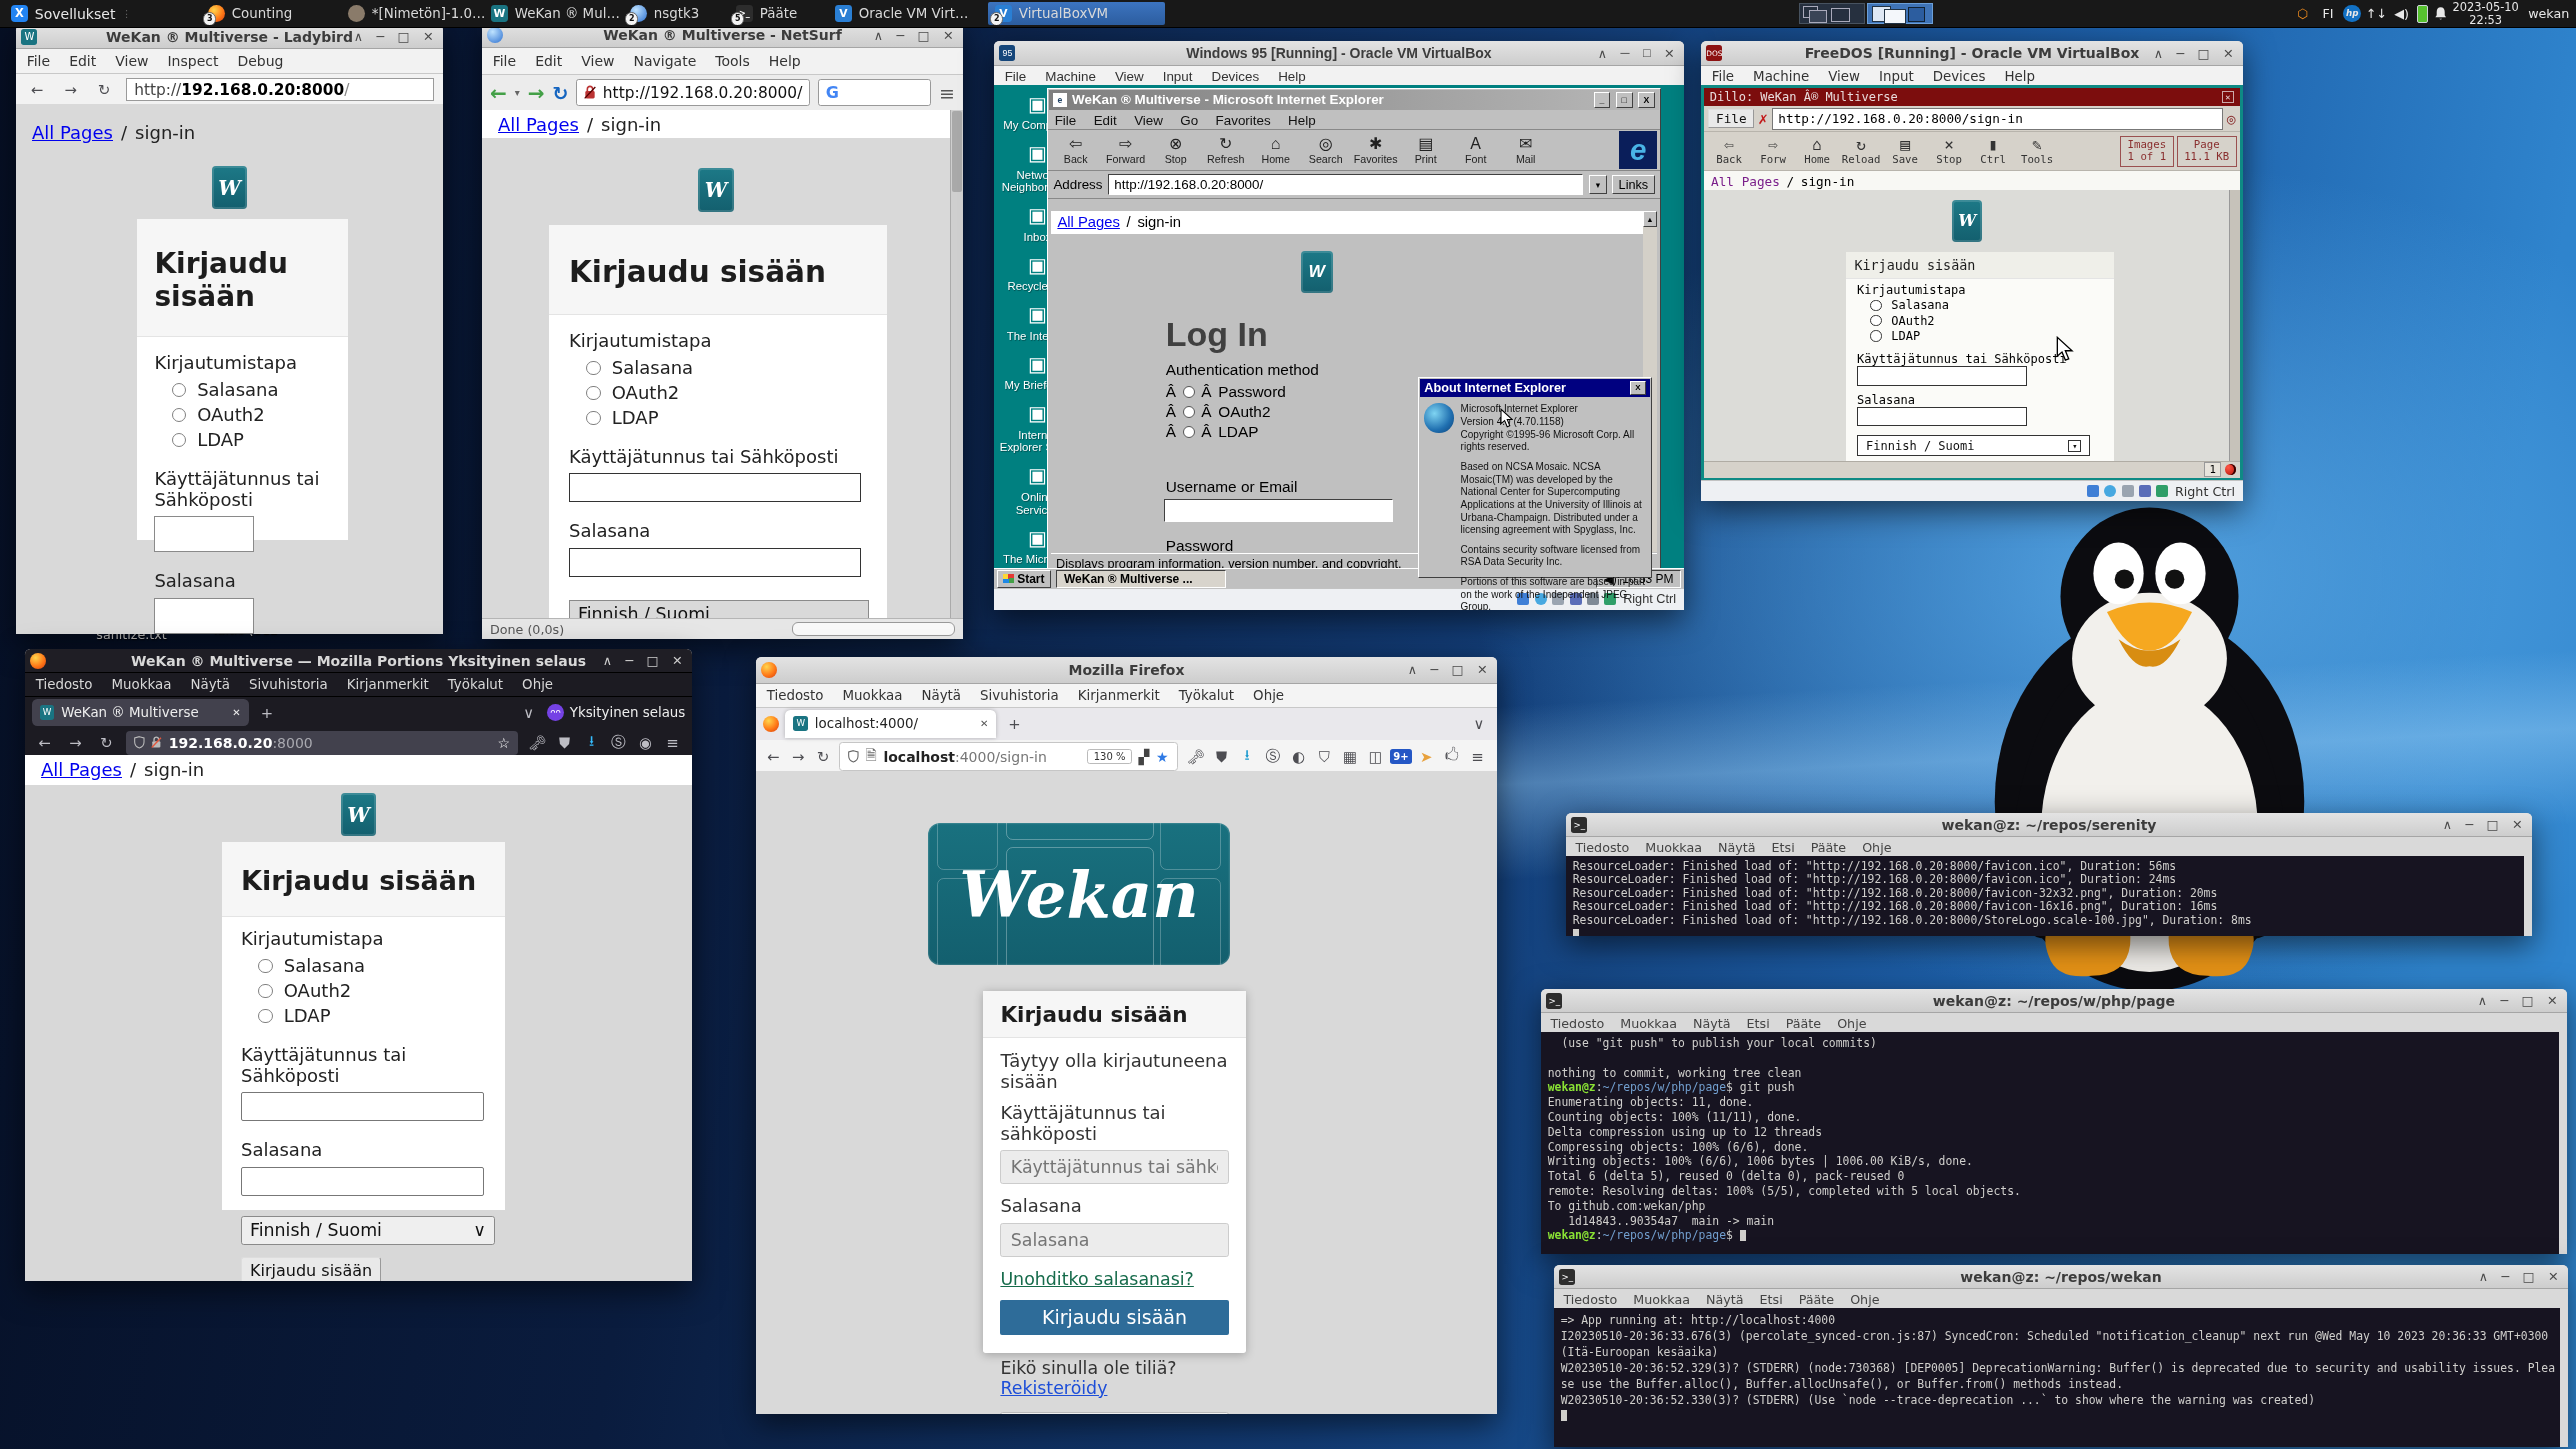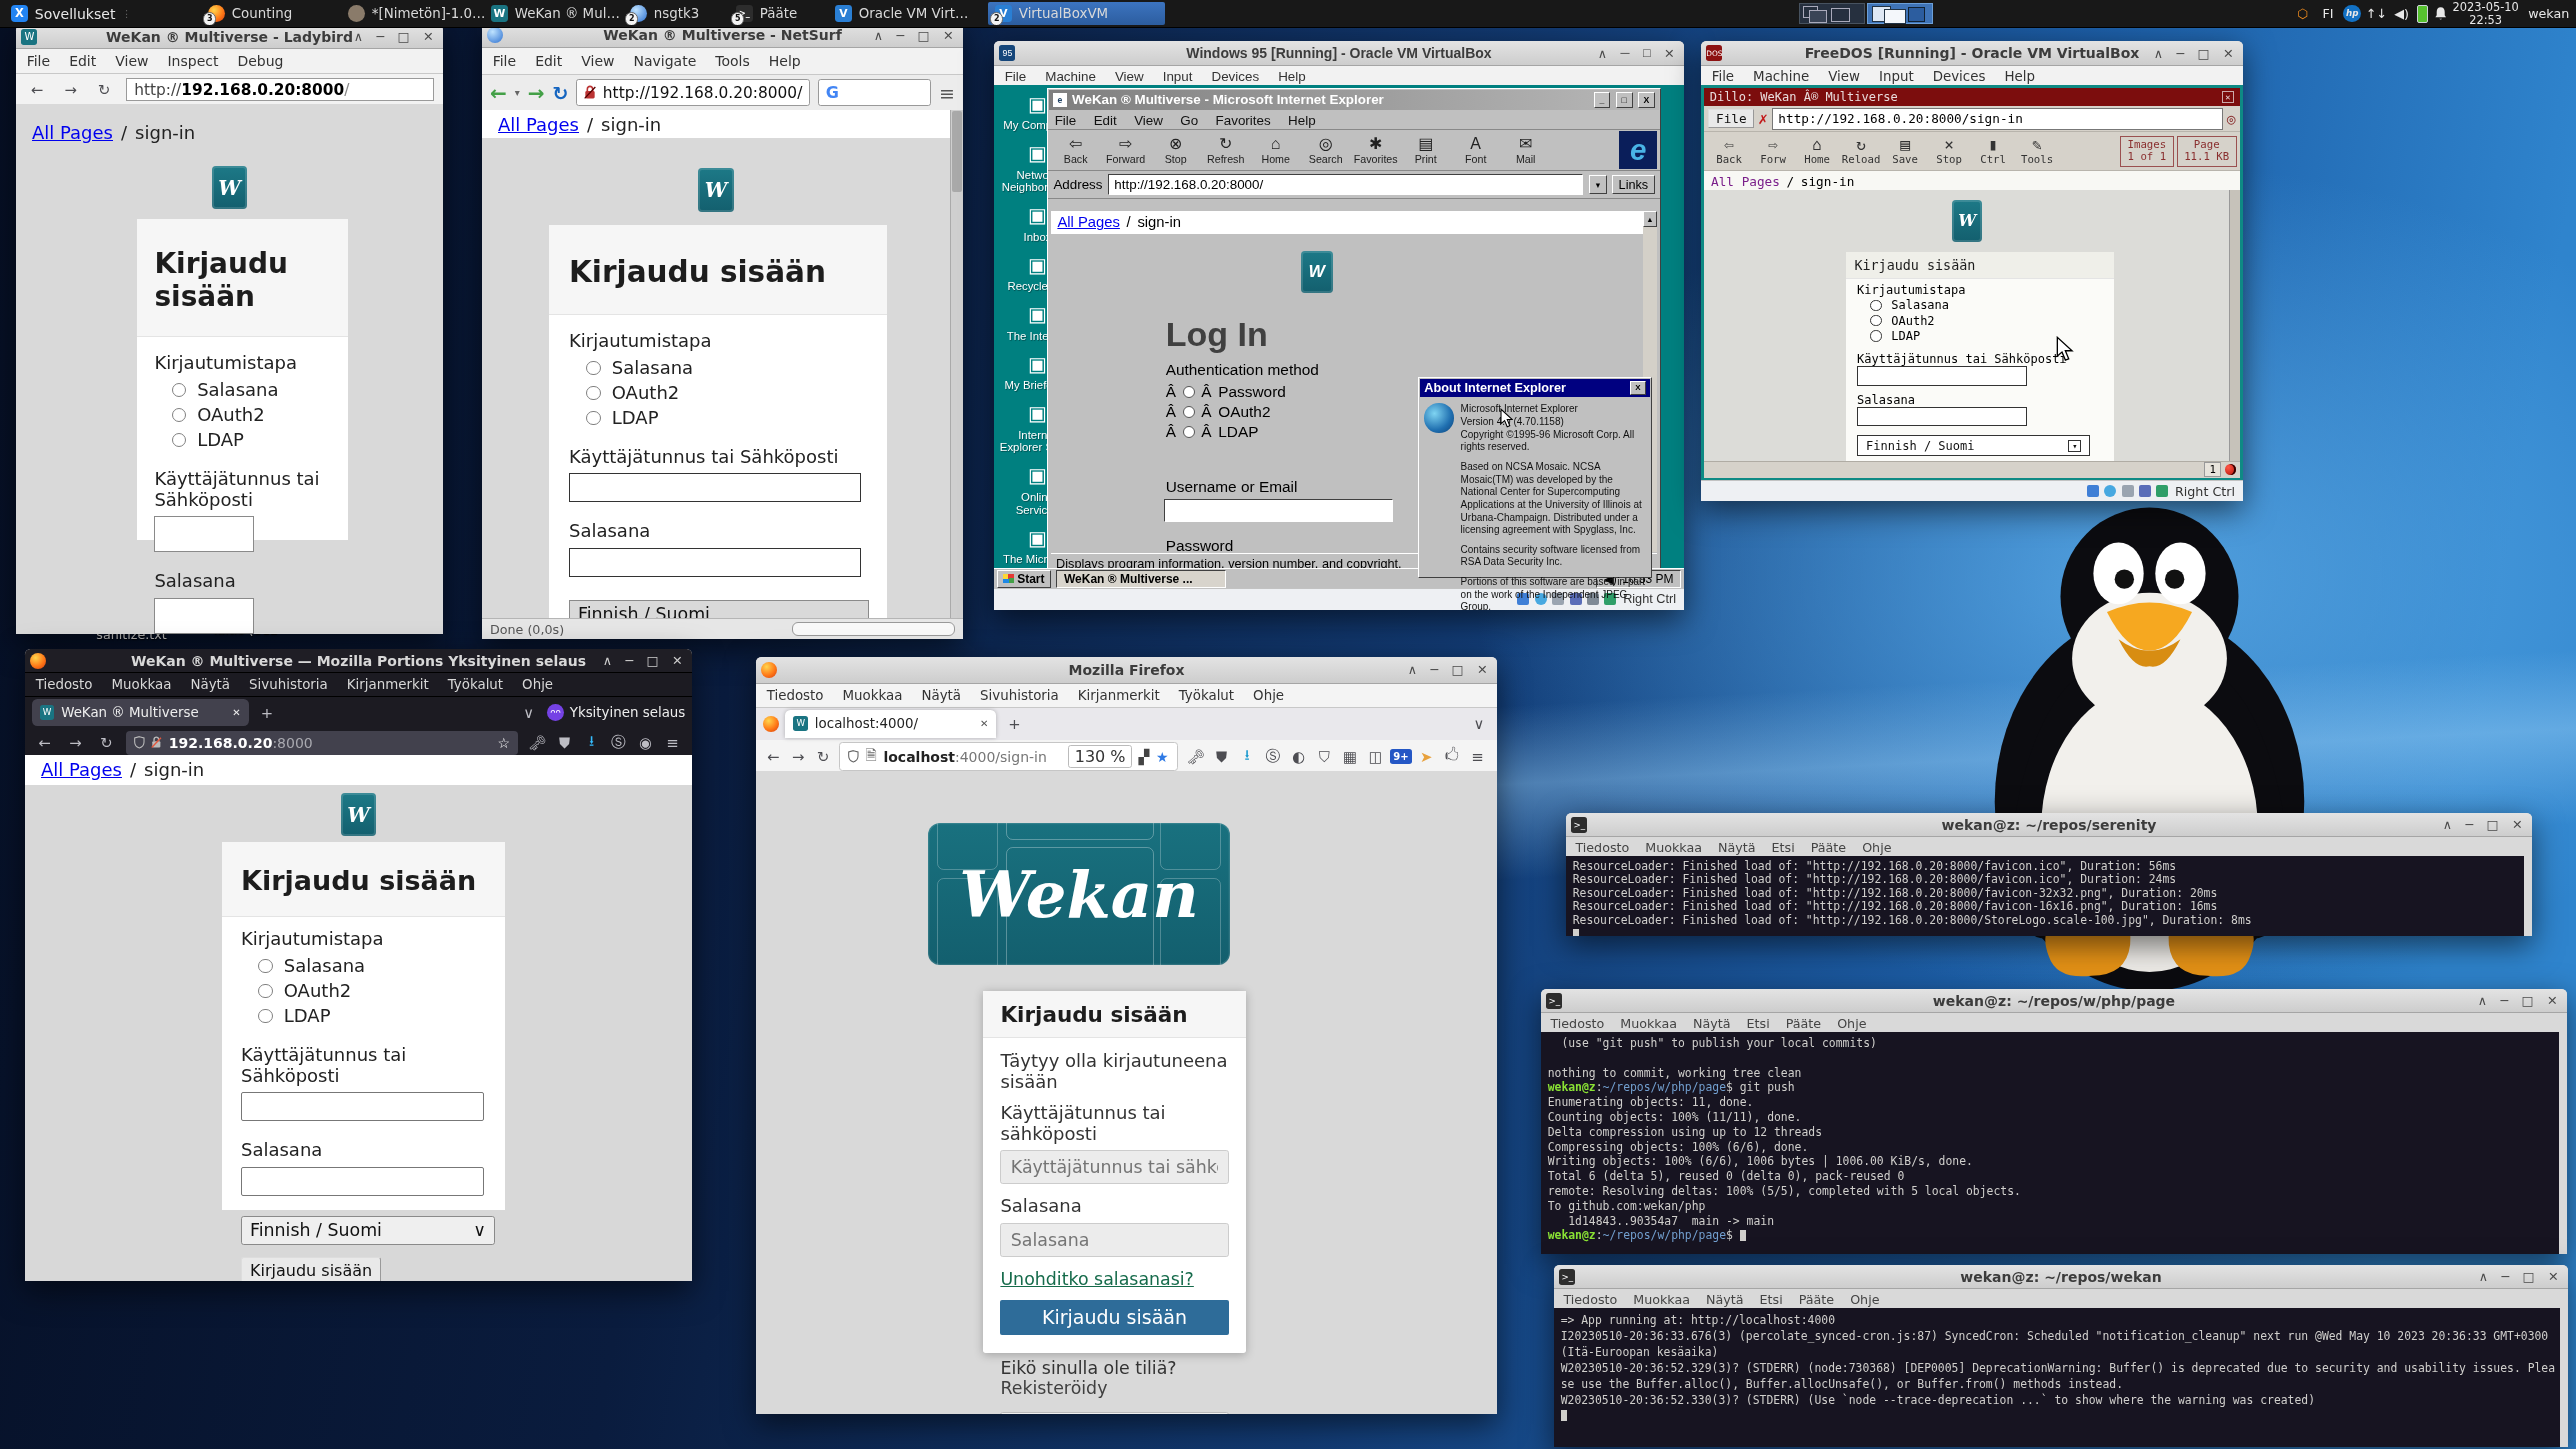--- a/index.html
+++ b/index.html
@@ -758,21 +758,21 @@
     <div style="height:34px;background:#f4f4f4;border-bottom:0.7px solid #ccc;display:flex;align-items:center;gap:6.7px;padding:0 8px">
       <span class="ffico lt">←</span>
       <span class="ffico lt">→</span>
       <span class="ffico lt">↻</span>
       <div style="width:402px;height:27px;background:#fff;border:0.7px solid #c6c6c6;border-radius:3.4px;display:flex;align-items:center;gap:6.7px;padding:0 8px;color:#222;font-size:14px">
         <svg width="10.7" height="12.7" viewBox="0 0 16 19">
             <path d="M8 1 L15 3 V9 C15 14 11 17 8 18 C5 17 1 14 1 9 V3 Z" fill="none" stroke="#666" stroke-width="1.6"></path>
           </svg>
         <span style="color:#666">🗎</span>
         <span><span style="font-weight:bold">localhost</span><span style="color:#777">:4000/sign-in</span></span>
-        <span style="margin-left:auto;border:0.7px solid #bbb;border-radius:2.7px;padding:0.7px 5.4px;font-size:16px;color:#333">130 %</span>
+        <span style="margin-left:auto;border:0.7px solid #bbb;border-radius:2.7px;padding:0.7px 5.4px;font-size:10px;color:#333">130 %</span>
         <span style="color:#444">▞</span>
         <span style="color:#2f7ae5">★</span>
       </div>
       <div style="margin-left:auto;display:flex;gap:2.7px;align-items:center">
         <span class="ffico lt">🗝</span>
         <span class="ffico lt">⛊</span>
         <span class="ffico" style="color:#1597ce">⭳</span>
         <span class="ffico lt">Ⓢ</span>
         <span class="ffico lt">◐</span>
         <span class="ffico lt">⛉</span>
@@ -802,21 +802,21 @@
         <div style="padding:12px 17.4px;font-size:18px;color:#333">
           <div>Täytyy olla kirjautuneena sisään</div>
           <div style="margin-top:9.4px">Käyttäjätunnus tai sähköposti</div>
           <input style="margin-top: 6.7px; width: 100%; box-sizing: border-box; height: 34px; background: rgb(236, 236, 236); border: 0.7px solid rgb(204, 204, 204); border-radius: 2.7px; font-size: 17.4px; color: rgb(85, 85, 85); padding: 0px 9.4px; font-family: &quot;DejaVu Sans&quot;, sans-serif;" placeholder="Käyttäjätunnus tai sähköposti">
           <div style="margin-top:10.7px">Salasana</div>
           <input style="margin-top: 6.7px; width: 100%; box-sizing: border-box; height: 34px; background: rgb(236, 236, 236); border: 0.7px solid rgb(204, 204, 204); border-radius: 2.7px; font-size: 17.4px; color: rgb(85, 85, 85); padding: 0px 9.4px; font-family: &quot;DejaVu Sans&quot;, sans-serif;" placeholder="Salasana">
           <a style="display:block;margin-top:12px;color:#166b4b;text-decoration:underline;font-size:17.4px">Unohditko salasanasi?</a>
           <div style="margin-top:10.7px;height:35px;background:#2e6c99;color:#fff;display:flex;align-items:center;justify-content:center;font-size:19px;border-radius:2px">Kirjaudu sisään</div>
           <div style="margin-top:23px;font-size:17.4px">
             <span>Eikö sinulla ole tiliä?</span>
-            <a style="color:#404040;">Rekisteröidy</a>
+            <a style="color:#1d4ed8;text-decoration:underline">Rekisteröidy</a>
           </div>
           <div class="fsel" style="margin-top:14.8px;height:34px;background:#f1f1f1;border:0.7px solid #bbb;border-radius:2.7px;font-size:17.4px">
             
             
           </div>
         </div>
       </div>
     </div>
   </div>
 

